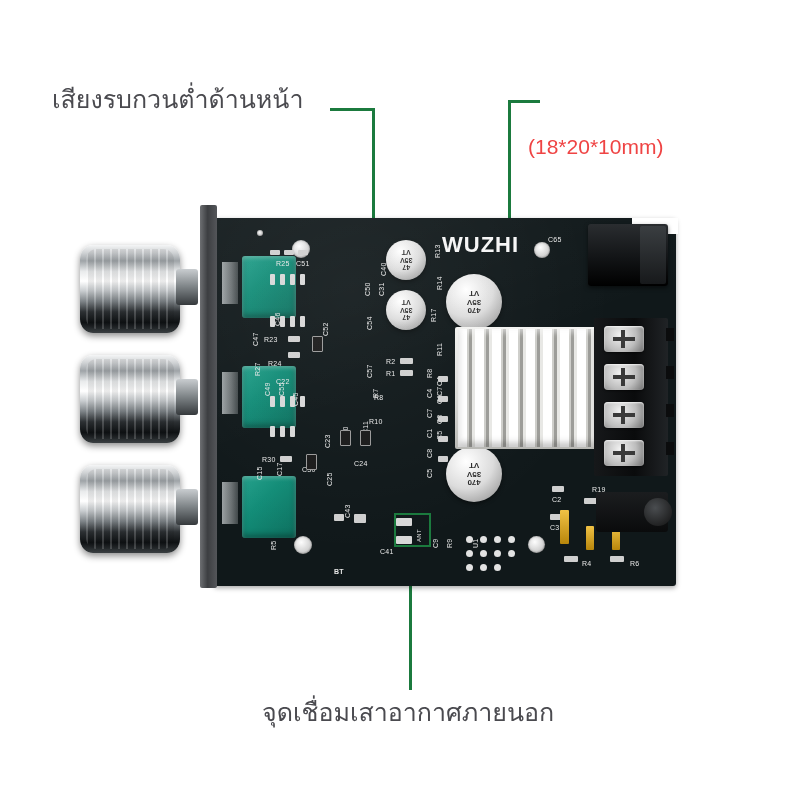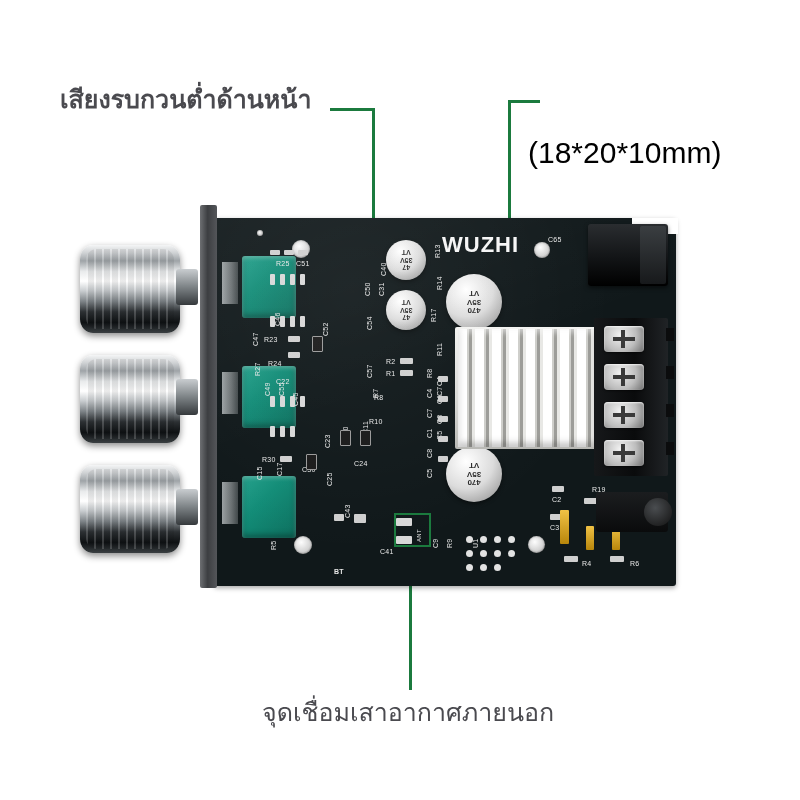--- a/index.html
+++ b/index.html
@@ -3,23 +3,23 @@
 <meta charset="utf-8">
 <style>
   html,body{margin:0;padding:0;background:#fff;}
   body{width:800px;height:800px;overflow:hidden;
        font-family:"Liberation Sans","DejaVu Sans",sans-serif;}
   #stage{position:relative;width:800px;height:800px;background:#ffffff;}
 
   
   .callout{position:absolute;white-space:nowrap;line-height:1.25;}
   .c-thai{font-size:25px;color:#4a4a4f;font-family:"DejaVu Sans",sans-serif;}
-  .c-green{font-size:30px;color:#000000;font-family:"Liberation Sans",sans-serif;}
-
-  #lbl-front{left:60px;top:84px;font-weight:bold;}
+  .c-green{font-size:21px;color:#ef4444;font-family:"Liberation Sans",sans-serif;}
+
+  #lbl-front{left:52px;top:84px;}
   #lbl-heat{left:538px;top:88px;}
   #lbl-heat-dim{left:528px;top:134px;}
   #lbl-ant{left:262px;top:697px;text-align:right;}
 
   
   .lead{position:absolute;background:#1b7a3e;}
   .lead-v{width:3px;}
   .lead-h{height:3px;}
   .dot{position:absolute;width:13px;height:13px;border-radius:50%;
        background:#1b7a3e;}

